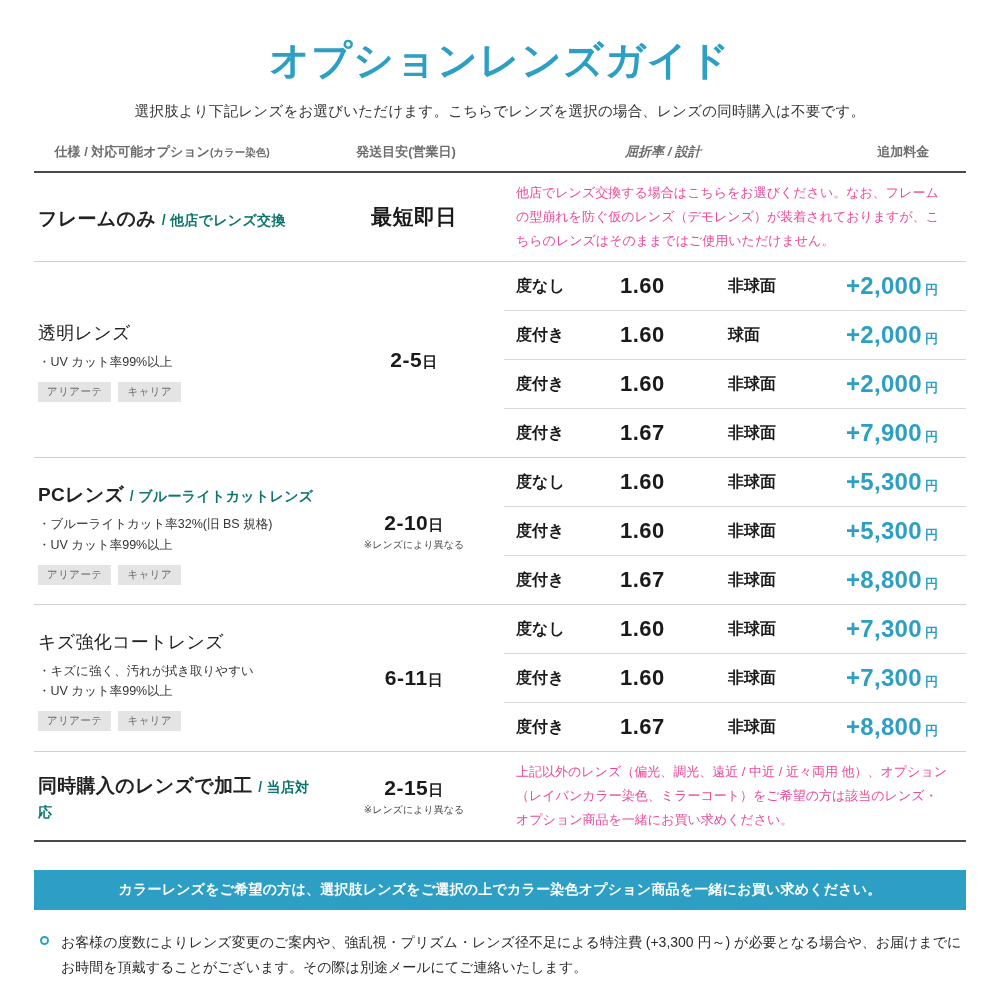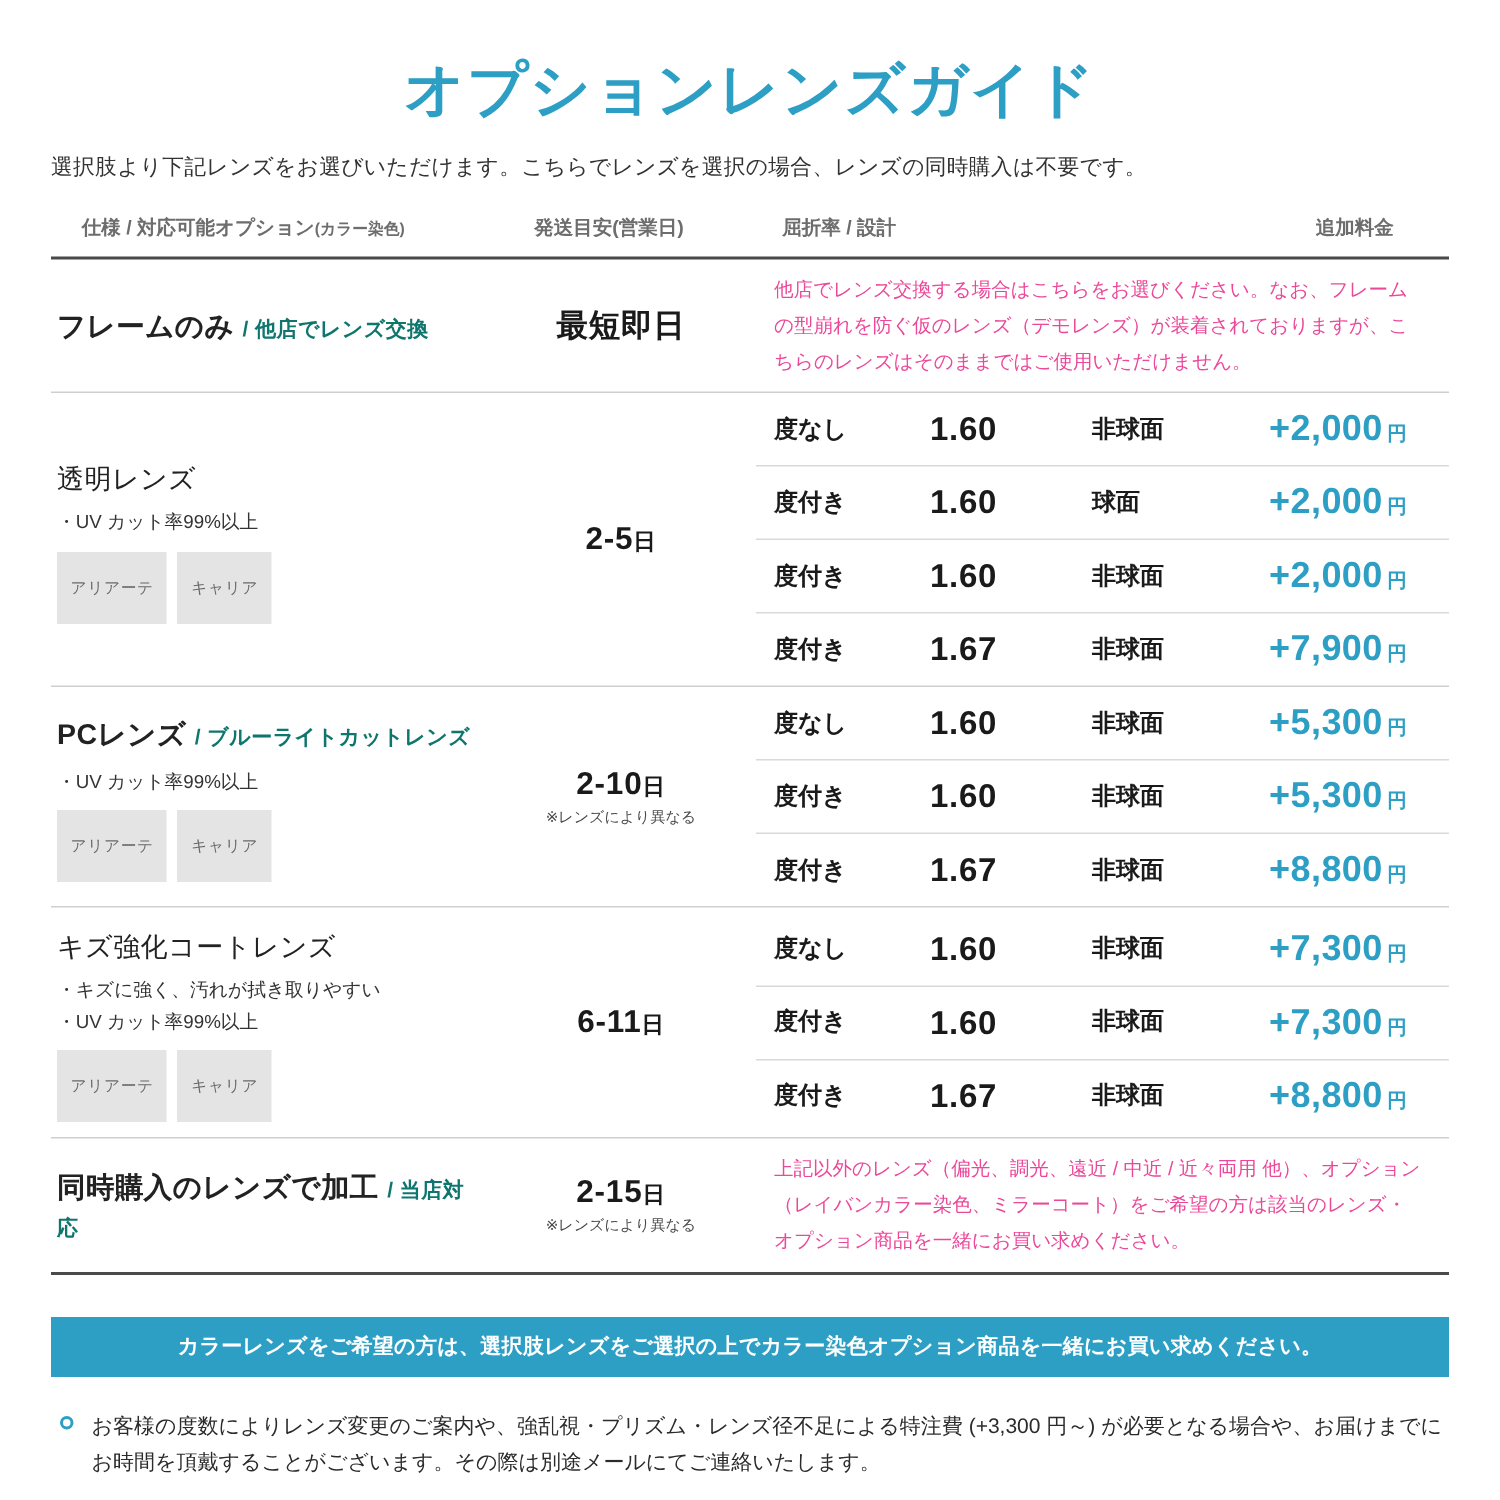--- a/index.html
+++ b/index.html
@@ -26,40 +26,41 @@
   .title {
     text-align: center;
     font-size: 40px;
     font-weight: bold;
     color: #2d9fc4;
     letter-spacing: 1px;
     padding-top: 38px;
     line-height: 1.1;
   }
   .subtitle {
+    text-align: center;
     font-size: 14.5px;
     color: #333;
     margin-top: 20px;
     letter-spacing: 0.2px;
   }
 
   
   .colheads {
     display: flex;
     align-items: flex-end;
     margin-top: 22px;
     font-size: 13px;
     font-weight: bold;
     color: #6d6d6d;
     padding-bottom: 10px;
     gap: 36px;
   }
   .ch-spec   { width: 290px; text-align: center; }
   .ch-ship   { width: 180px; text-align: center; }
-  .ch-index  { width: 320px; text-align: left; }
+  .ch-index  { width: 320px; text-align: center; font-style: italic; }
   .ch-price  { width: 142px; text-align: center; }
   .ch-small  { font-size: 10.5px; font-weight: bold; }
 
   
   .tbl {
     border-top: 2px solid #4a4a4a;
   }
   .row {
     display: flex;
     border-bottom: 1px solid #cfcfcf;
@@ -118,21 +119,21 @@
   }
   .tags {
     margin-top: 9px;
     display: flex;
     gap: 7px;
   }
   .tag {
     background: #e4e4e4;
     color: #6a6a6a;
     font-size: 10.5px;
-    padding: 17px 9px;
+    padding: 3px 9px;
     letter-spacing: 0.4px;
     white-space: nowrap;
   }
 
   .ship-main {
     font-size: 21px;
     font-weight: bold;
     color: #1a1a1a;
     letter-spacing: 0.5px;
   }
@@ -308,20 +309,21 @@
       </div>
     </div>
 
     <div class="row">
       <div class="cell-spec">
         <div class="spec-title">
           <span>PCレンズ</span>
           <span class="sub">/ ブルーライトカットレンズ</span>
         </div>
         <div class="bullets">
+          <div>・ブルーライトカット率32%(旧 BS 規格)</div>
           <div>・UV カット率99%以上</div>
         </div>
         <div class="tags">
           <span class="tag">アリアーテ</span>
           <span class="tag">キャリア</span>
         </div>
       </div>
       <div class="cell-ship">
         <div class="ship-main"><span>2-10</span><span class="unit">日</span></div>
         <div class="ship-note">※レンズにより異なる</div>

